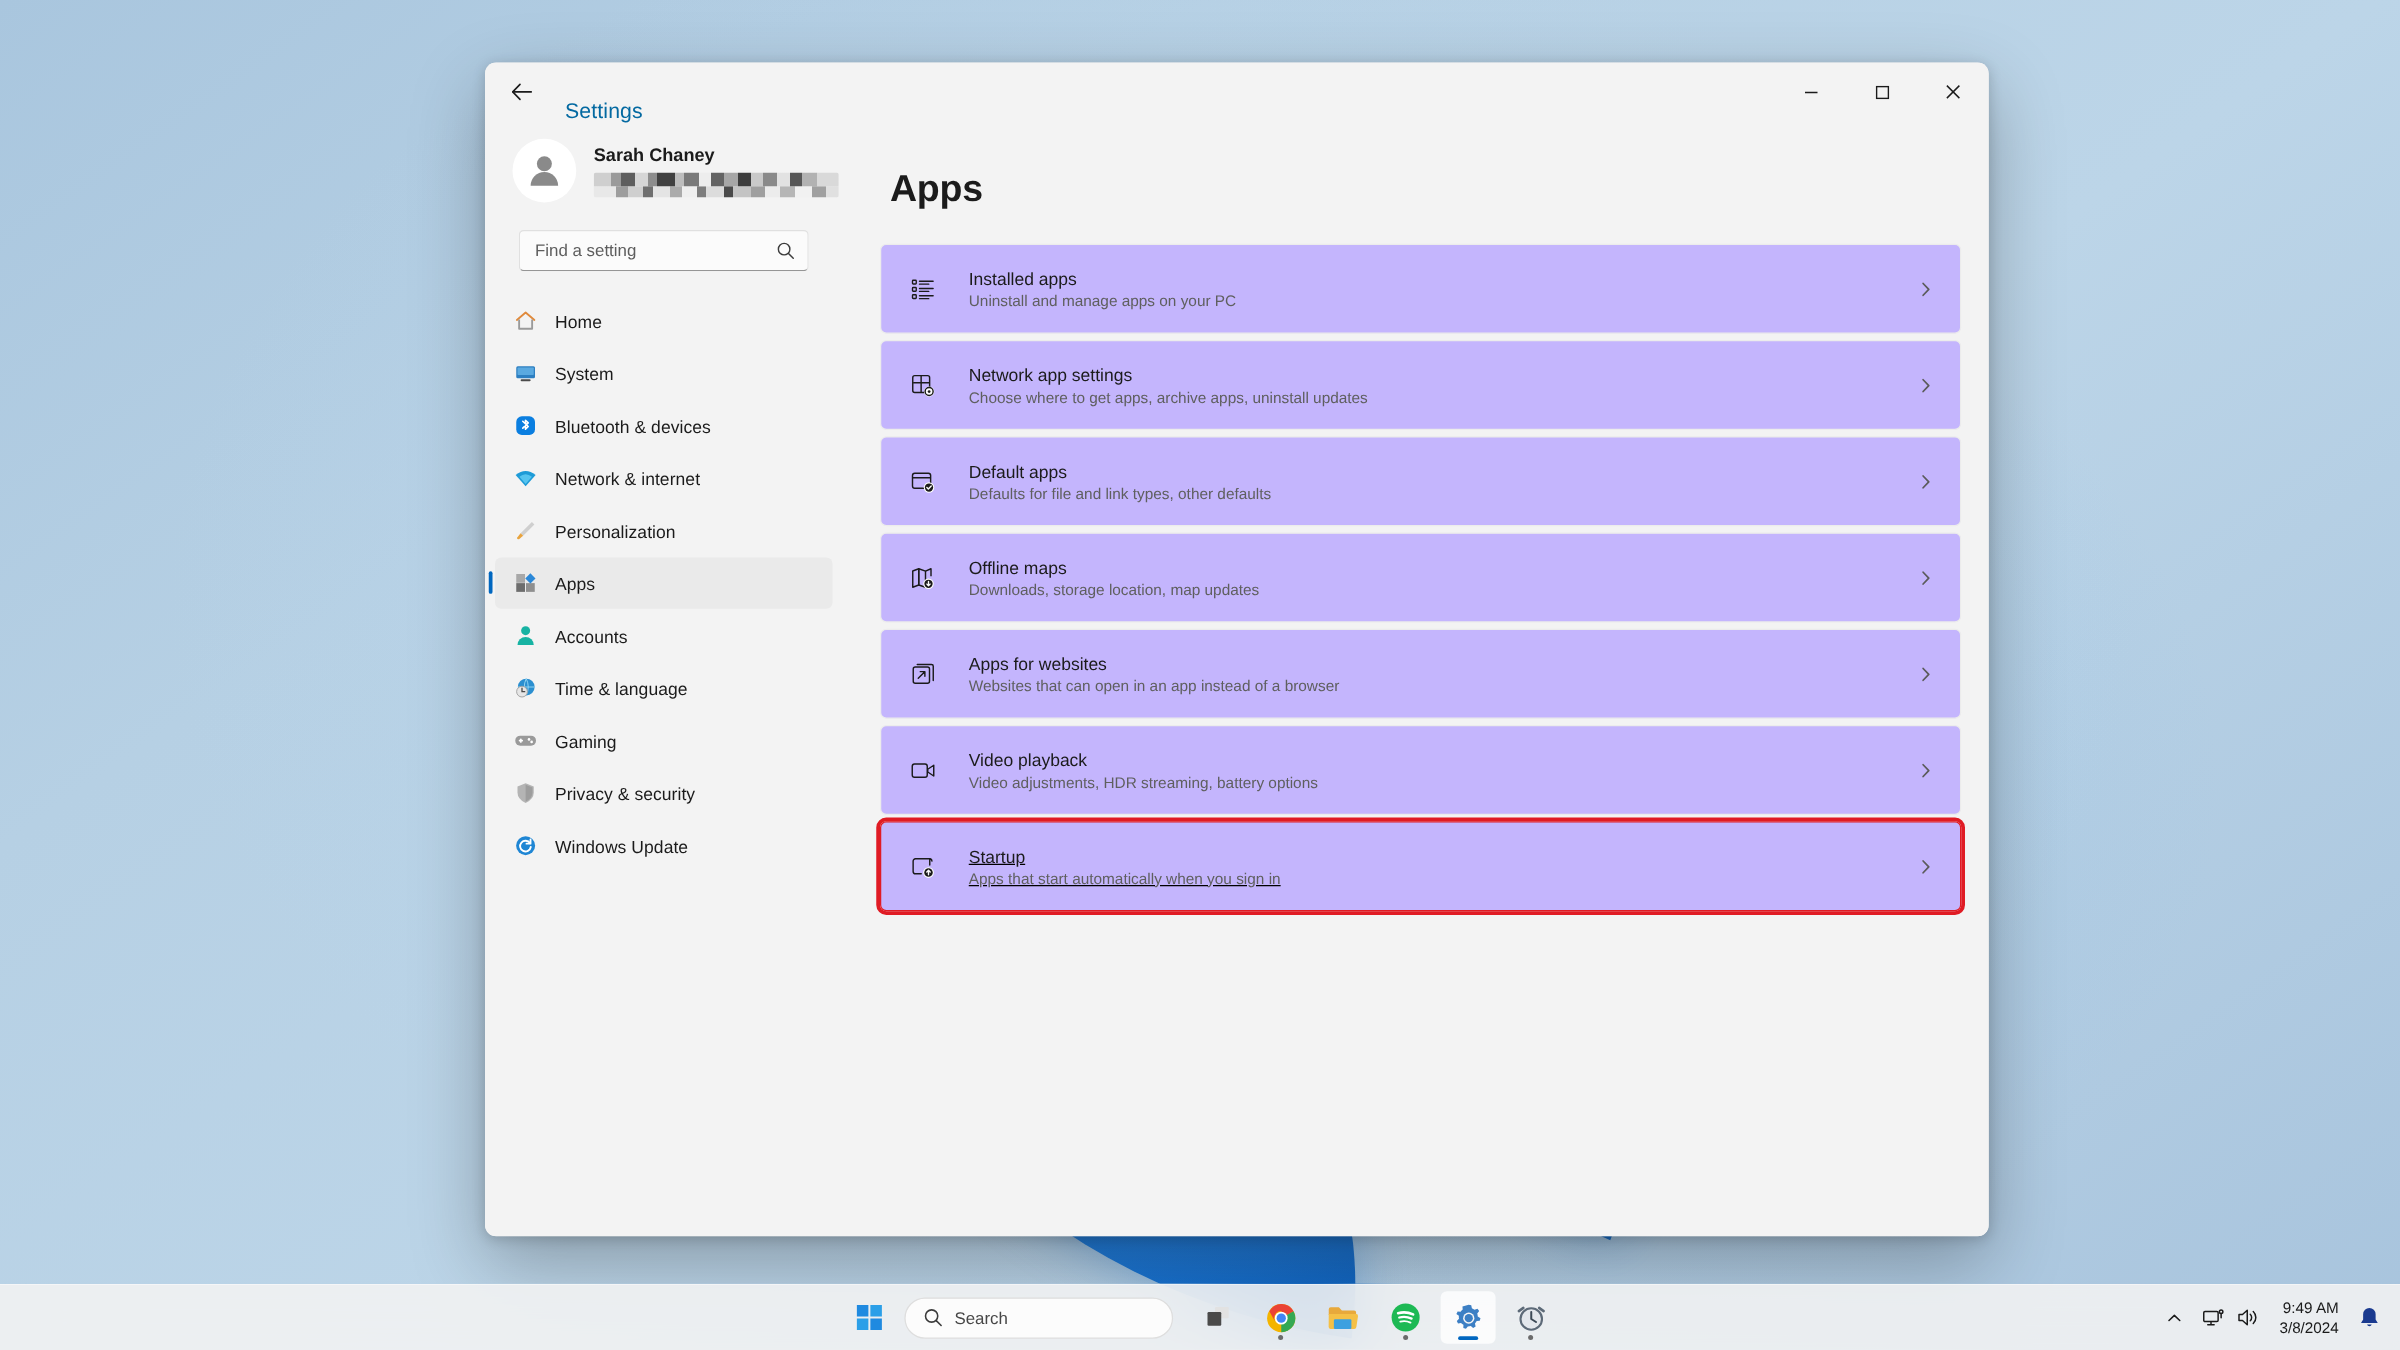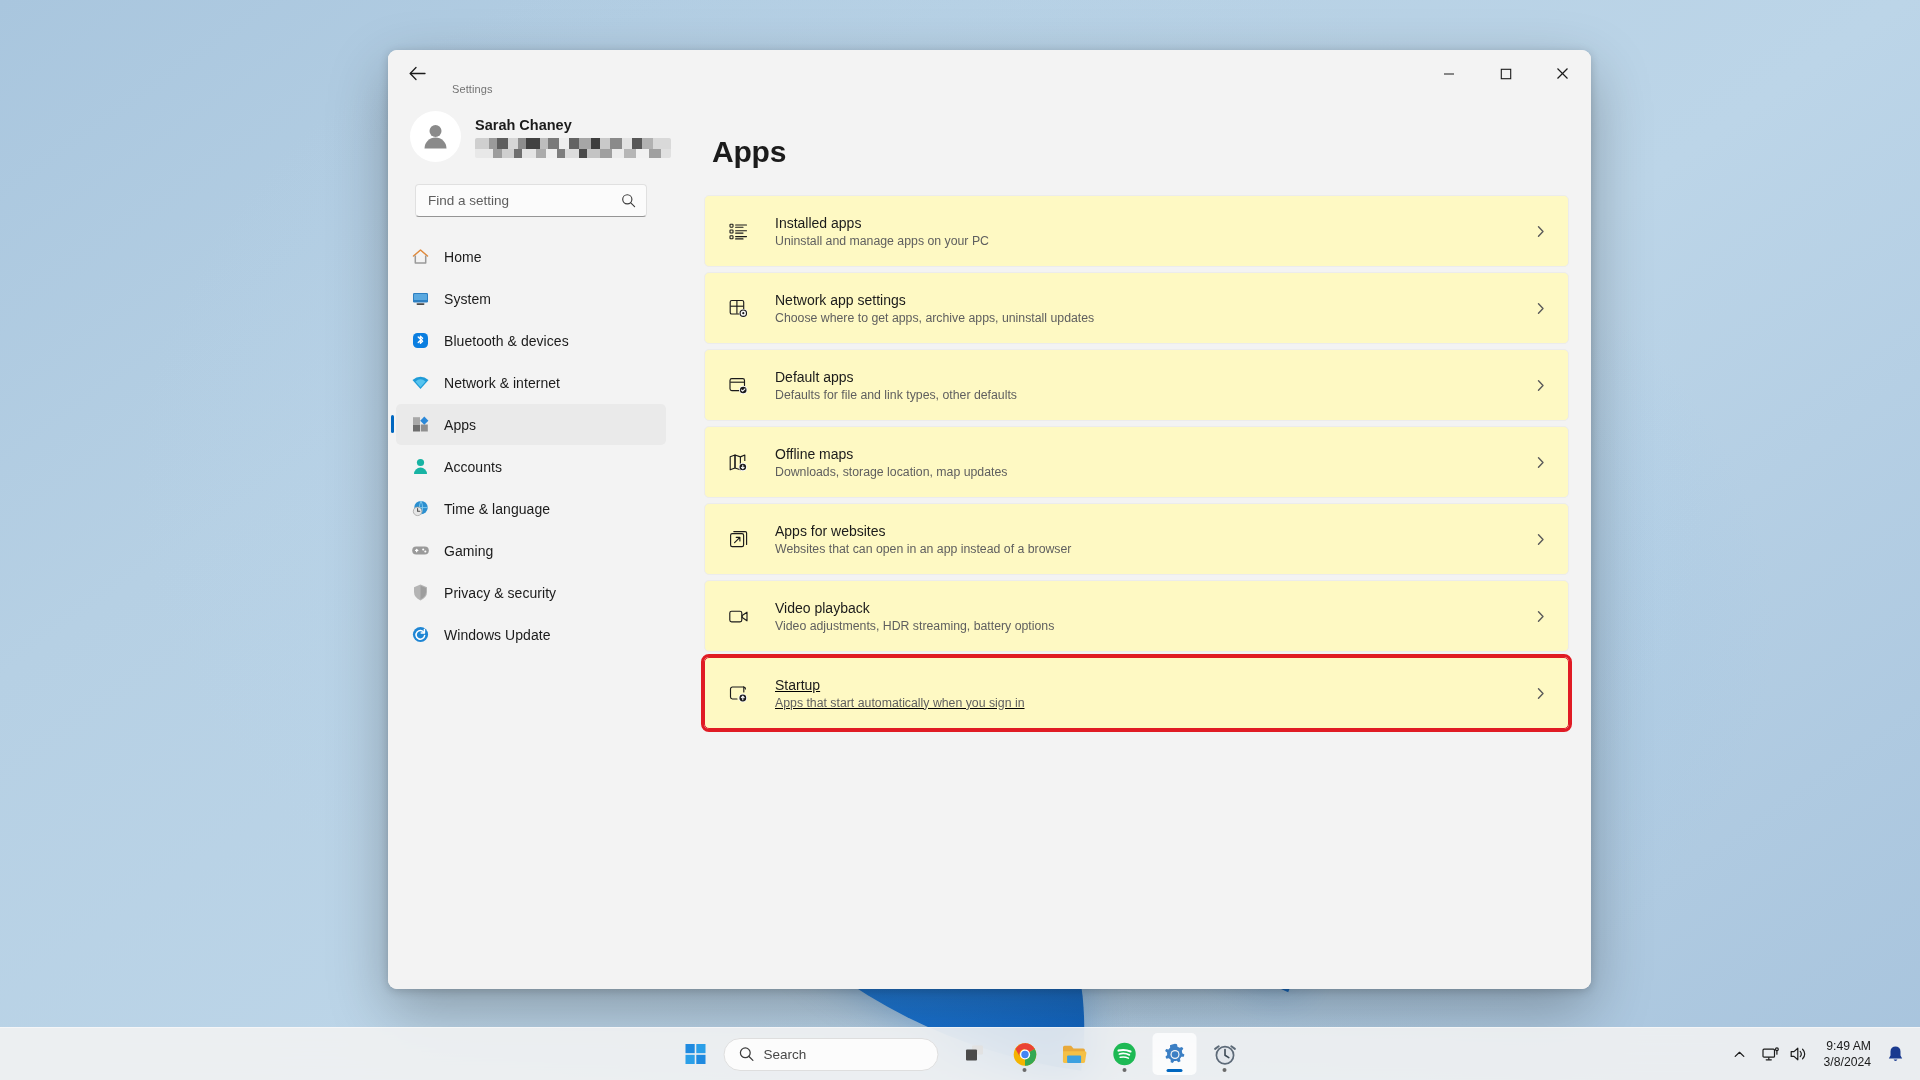--- a/index.html
+++ b/index.html
@@ -74,21 +74,21 @@
     display:flex; align-items:center;
     background:#f3f3f3;
     position:relative;
   }
   .back-btn {
     width:36px; height:36px; margin-left:11px;
     display:flex; align-items:center; justify-content:center;
     border-radius:5px; cursor:pointer;
   }
   .win-title {
-    font-size:11px; color:#737373; margin-left:17px;
+    font-size:17px; color:#0369a1; margin-left:17px;
     letter-spacing:.1px;
     margin-top:30px;
   }
   .win-controls { margin-left:auto; display:flex; height:47px; }
   .wc {
     width:57px; height:47px;
     display:flex; align-items:center; justify-content:center;
     cursor:pointer;
   }
 
@@ -160,21 +160,21 @@
     background:#f3f3f3;
     padding:38px 22px 0 30px;
     overflow:hidden;
   }
   .page-title {
     font-size:30px; font-weight:bold; color:#1b1b1b;
     margin:0 0 26px 8px; letter-spacing:-.2px;
   }
   .cards { display:flex; flex-direction:column; gap:5px; }
   .card {
-    height:72px; background:#fef9c3;
+    height:72px; background:#c4b5fd;
     border:1px solid #ececec;
     border-radius:5px;
     display:flex; align-items:center;
     padding:0 16px 0 20px;
     cursor:pointer; position:relative;
   }
   .card.highlight { outline:3px solid #e01b24; outline-offset:0px; border-color:#e01b24;text-decoration:underline; }
   .card-icon { width:27px; flex:0 0 27px; display:flex; align-items:center; justify-content:center; }
   .card-text { margin-left:23px; display:flex; flex-direction:column; gap:3px; }
   .card-title { font-size:14px; color:#1b1b1b; }
@@ -335,20 +335,29 @@
         <div class="nav-item">
           <span class="nav-icon">
             <svg width="19" height="19" viewBox="0 0 19 19">
               <path d="M1.5 7 Q9.5 0.5 17.5 7 L9.5 16 Z" fill="#1e9bd7"></path>
               <path d="M4.5 8.4 Q9.5 4.2 14.5 8.4 L9.5 14.2 Z" fill="#56c4ef"></path>
             </svg>
           </span>
           <span class="nav-label">Network &amp; internet</span>
         </div>
 
+        <div class="nav-item">
+          <span class="nav-icon">
+            <svg width="19" height="19" viewBox="0 0 19 19">
+              <path d="M14.5 2.5 L16.5 4.5 L7.5 13.5 L5.5 11.5 Z" fill="#cfcfcf"></path>
+              <path d="M5.5 11.5 L7.5 13.5 L4.2 16.4 Q2.6 16.8 2.6 15.2 Z" fill="#e8a33d"></path>
+            </svg>
+          </span>
+          <span class="nav-label">Personalization</span>
+        </div>
 
         <div class="nav-item selected">
           <span class="nav-icon">
             <svg width="19" height="19" viewBox="0 0 19 19">
               <rect x="2" y="9.5" width="7" height="7" fill="#6d6d6d"></rect>
               <rect x="9.8" y="9.5" width="7" height="7" fill="#8f8f8f"></rect>
               <rect x="2" y="2.2" width="7" height="7" fill="#a8a8a8"></rect>
               <path d="M13.3 1.6 L17.4 5.7 L13.3 9.8 L9.2 5.7 Z" fill="#2b88d8"></path>
             </svg>
           </span>

